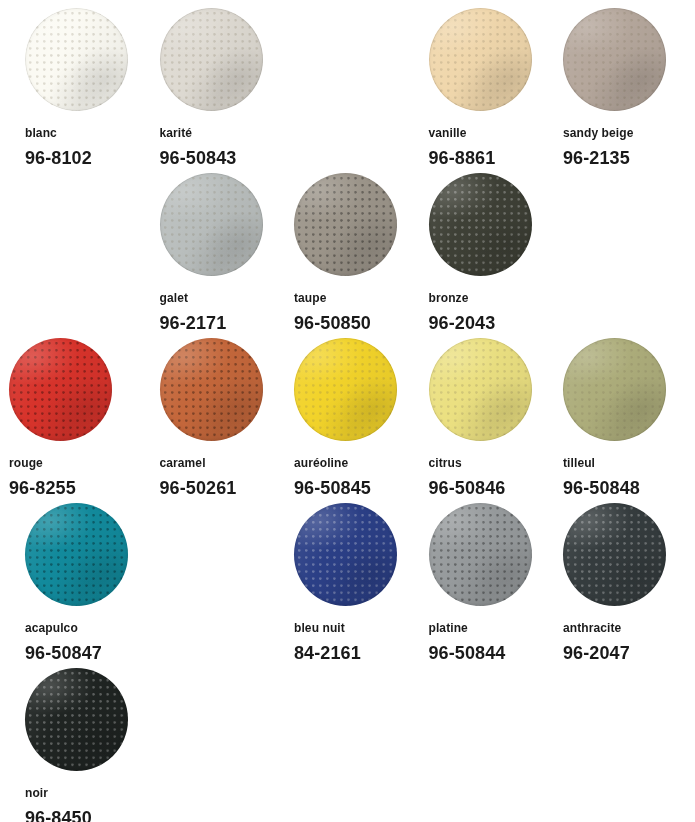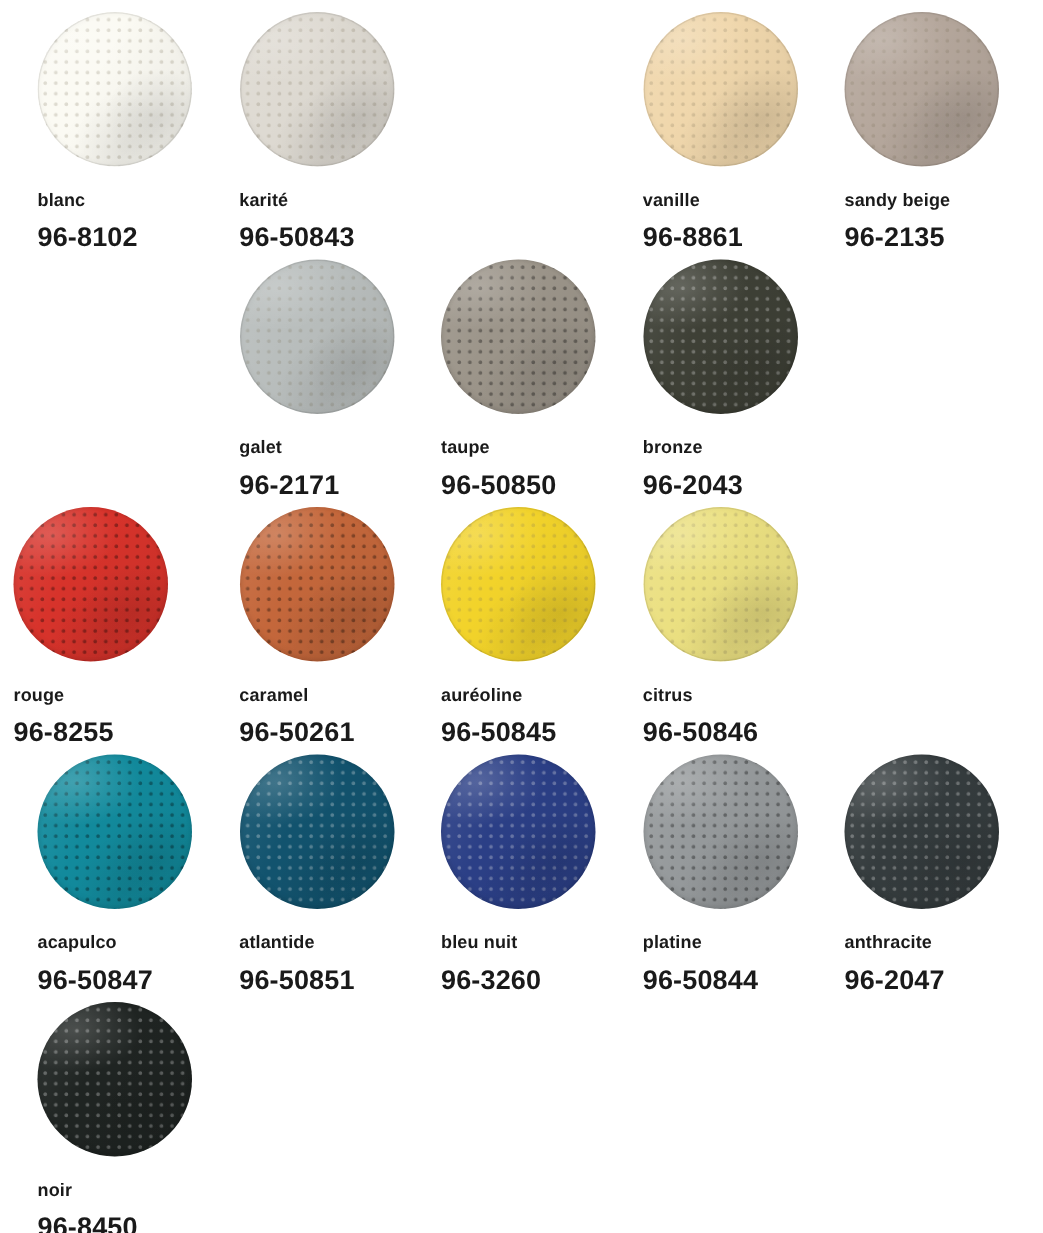--- a/index.html
+++ b/index.html
@@ -234,52 +234,52 @@
       <div class="swatch-disc-wrap">
         <div class="swatch-disc light" title="citrus" style="background-color: rgb(235, 224, 129);">
           <div class="perf"></div>
           <div class="grain"></div>
           <div class="edge"></div>
         </div>
       </div>
       <div class="swatch-name">citrus</div>
       <div class="swatch-code">96-50846</div>
     </div>
+    <div class="swatch-cell" style="left: 559px; top: 338px;">
+      <div class="swatch-disc-wrap">
+        <div class="swatch-disc light" title="tilleul" style="background-color: rgb(173, 173, 123);">
+          <div class="perf"></div>
+          <div class="grain"></div>
+          <div class="edge"></div>
+        </div>
+      </div>
+      <div class="swatch-name">tilleul</div>
+      <div class="swatch-code">96-50848</div>
+    </div>
     <div class="swatch-cell" style="left: 21px; top: 503px;">
       <div class="swatch-disc-wrap">
         <div class="swatch-disc " title="acapulco" style="background-color: rgb(18, 138, 156);">
           <div class="perf"></div>
           <div class="grain"></div>
           <div class="edge"></div>
         </div>
       </div>
       <div class="swatch-name">acapulco</div>
       <div class="swatch-code">96-50847</div>
     </div>
-    <div class="swatch-cell" style="left: 155.5px; top: 503px;">
-      <div class="swatch-disc-wrap">
-        <div class="swatch-disc dark" title="atlantide" style="background-color: rgb(18, 83, 110);">
-          <div class="perf"></div>
-          <div class="grain"></div>
-          <div class="edge"></div>
-        </div>
-      </div>
-      <div class="swatch-name">atlantide</div>
-      <div class="swatch-code">96-50851</div>
-    </div>
     <div class="swatch-cell" style="left: 290px; top: 503px;">
       <div class="swatch-disc-wrap">
         <div class="swatch-disc dark" title="bleu nuit" style="background-color: rgb(43, 63, 134);">
           <div class="perf"></div>
           <div class="grain"></div>
           <div class="edge"></div>
         </div>
       </div>
       <div class="swatch-name">bleu nuit</div>
-      <div class="swatch-code">96-3260</div>
+      <div class="swatch-code">84-2161</div>
     </div>
     <div class="swatch-cell" style="left: 424.5px; top: 503px;">
       <div class="swatch-disc-wrap">
         <div class="swatch-disc " title="platine" style="background-color: rgb(150, 154, 156);">
           <div class="perf"></div>
           <div class="grain"></div>
           <div class="edge"></div>
         </div>
       </div>
       <div class="swatch-name">platine</div>

